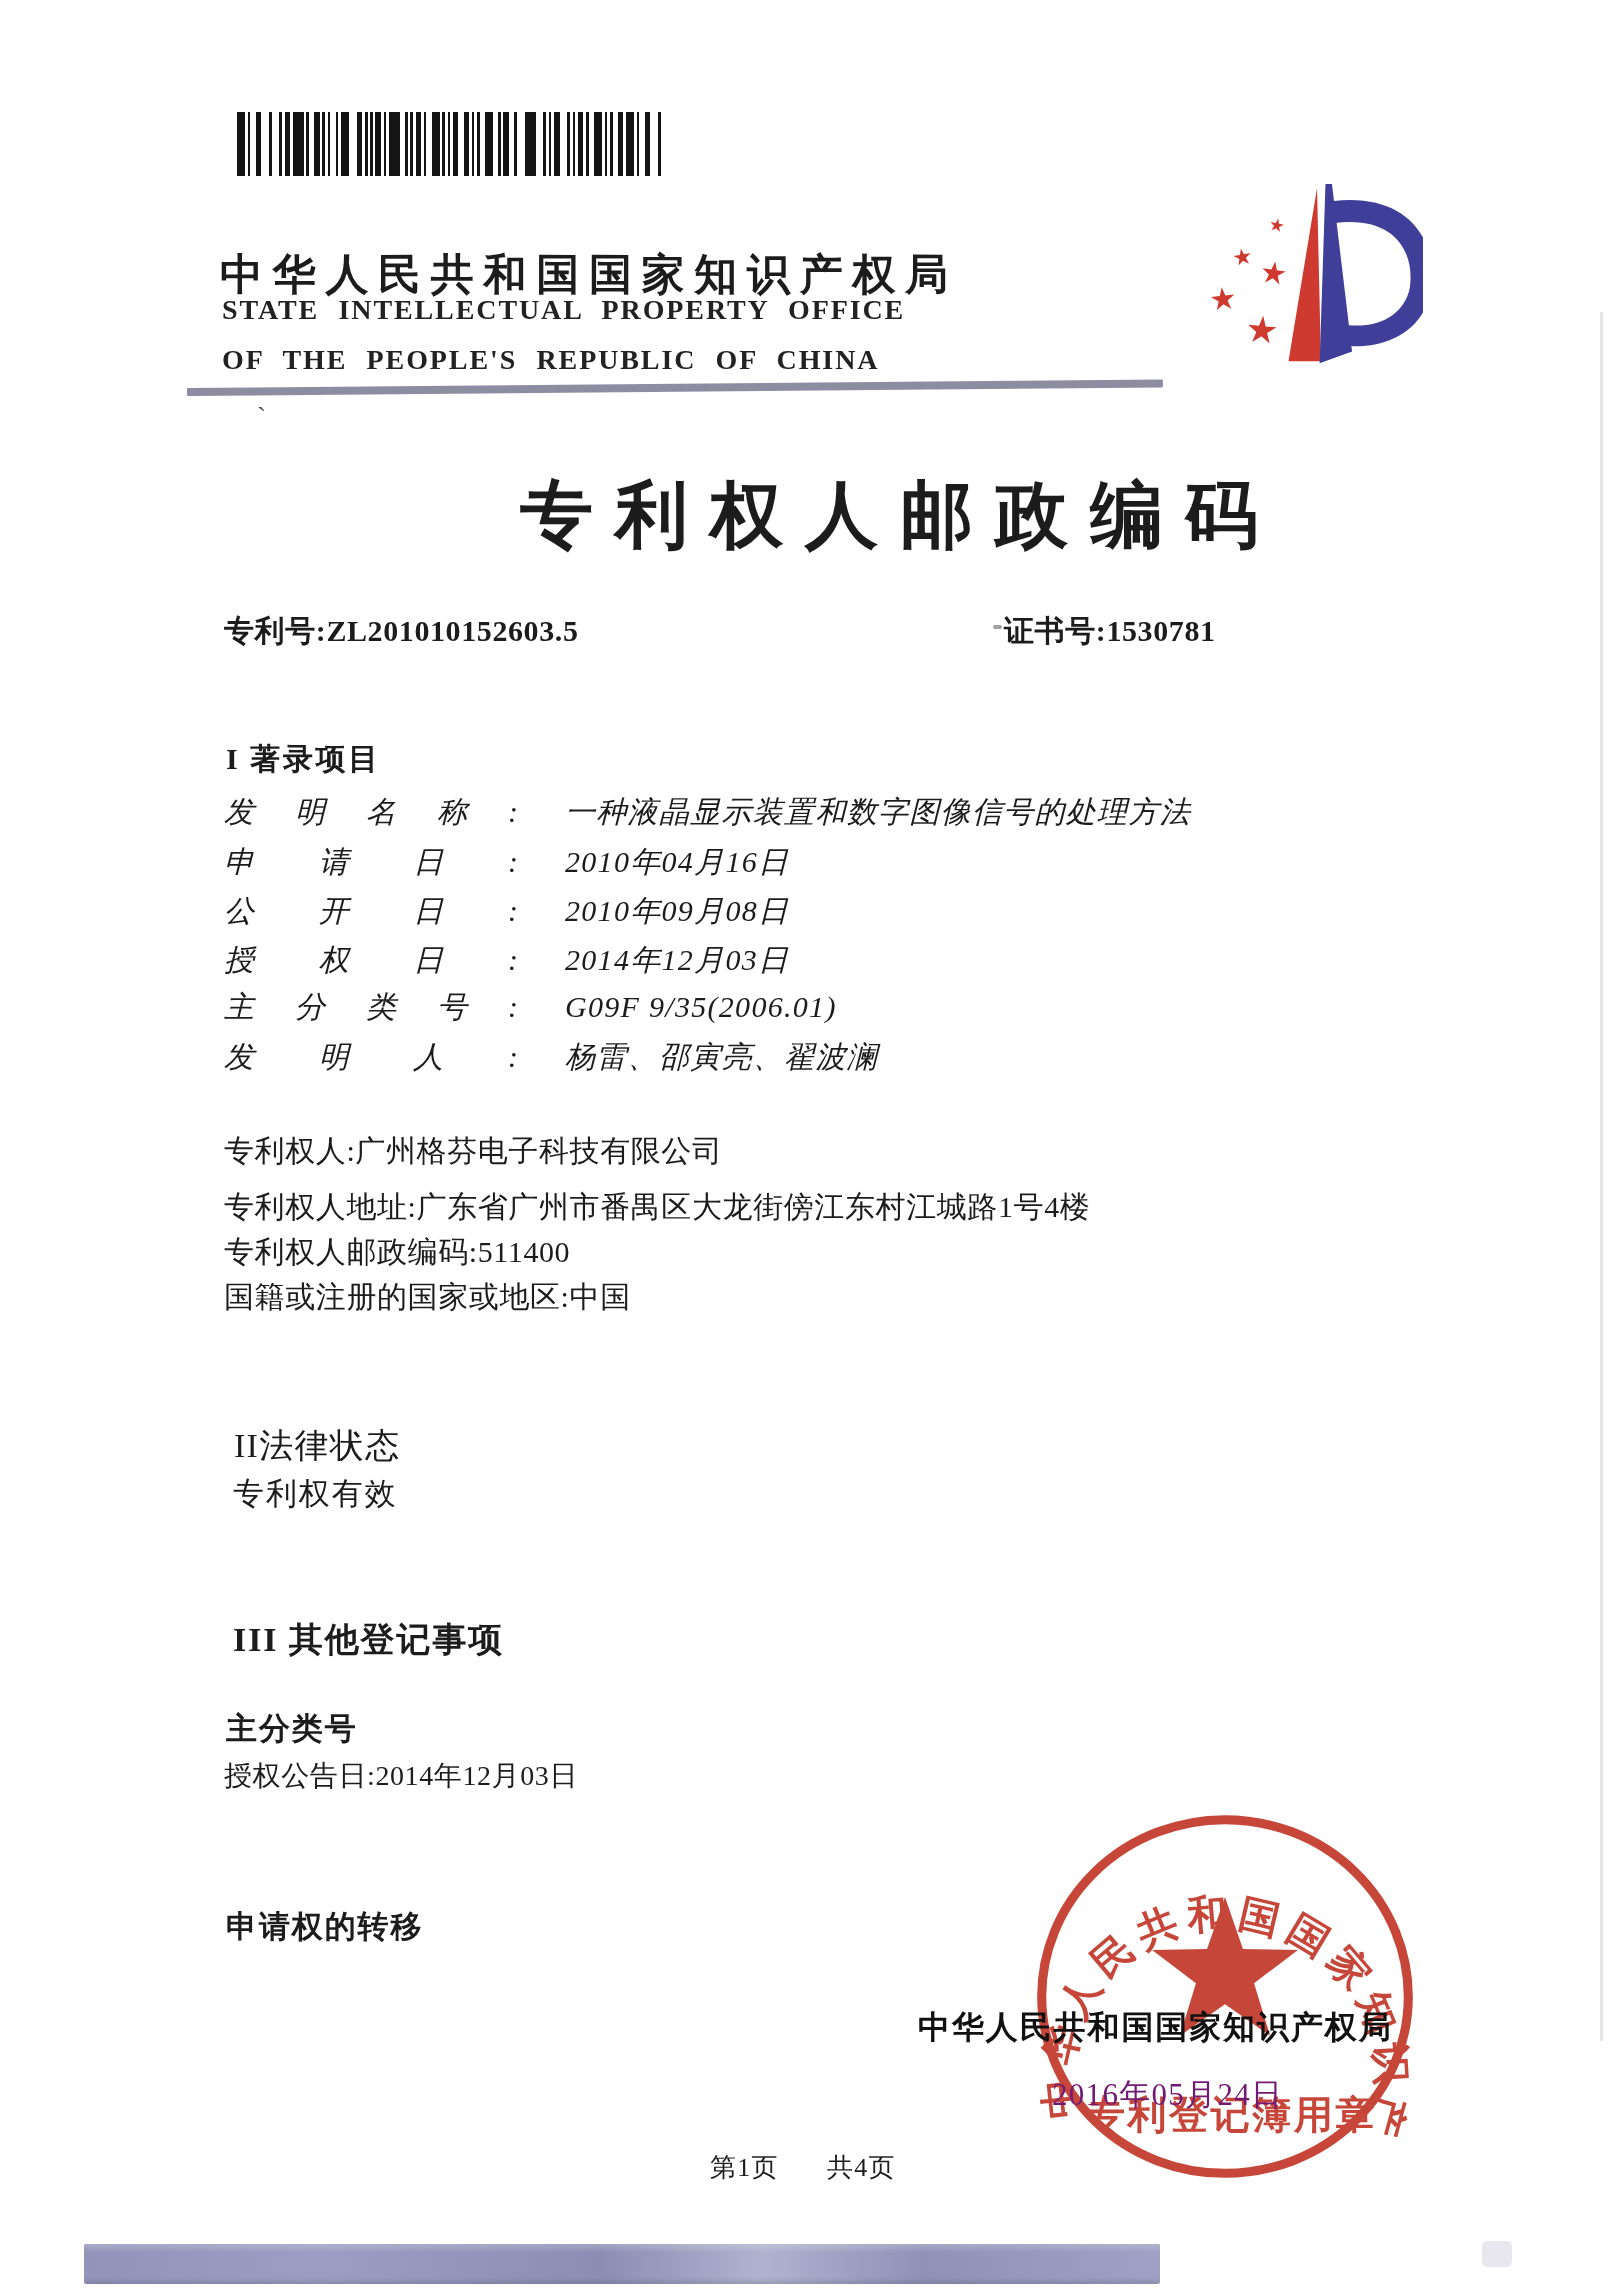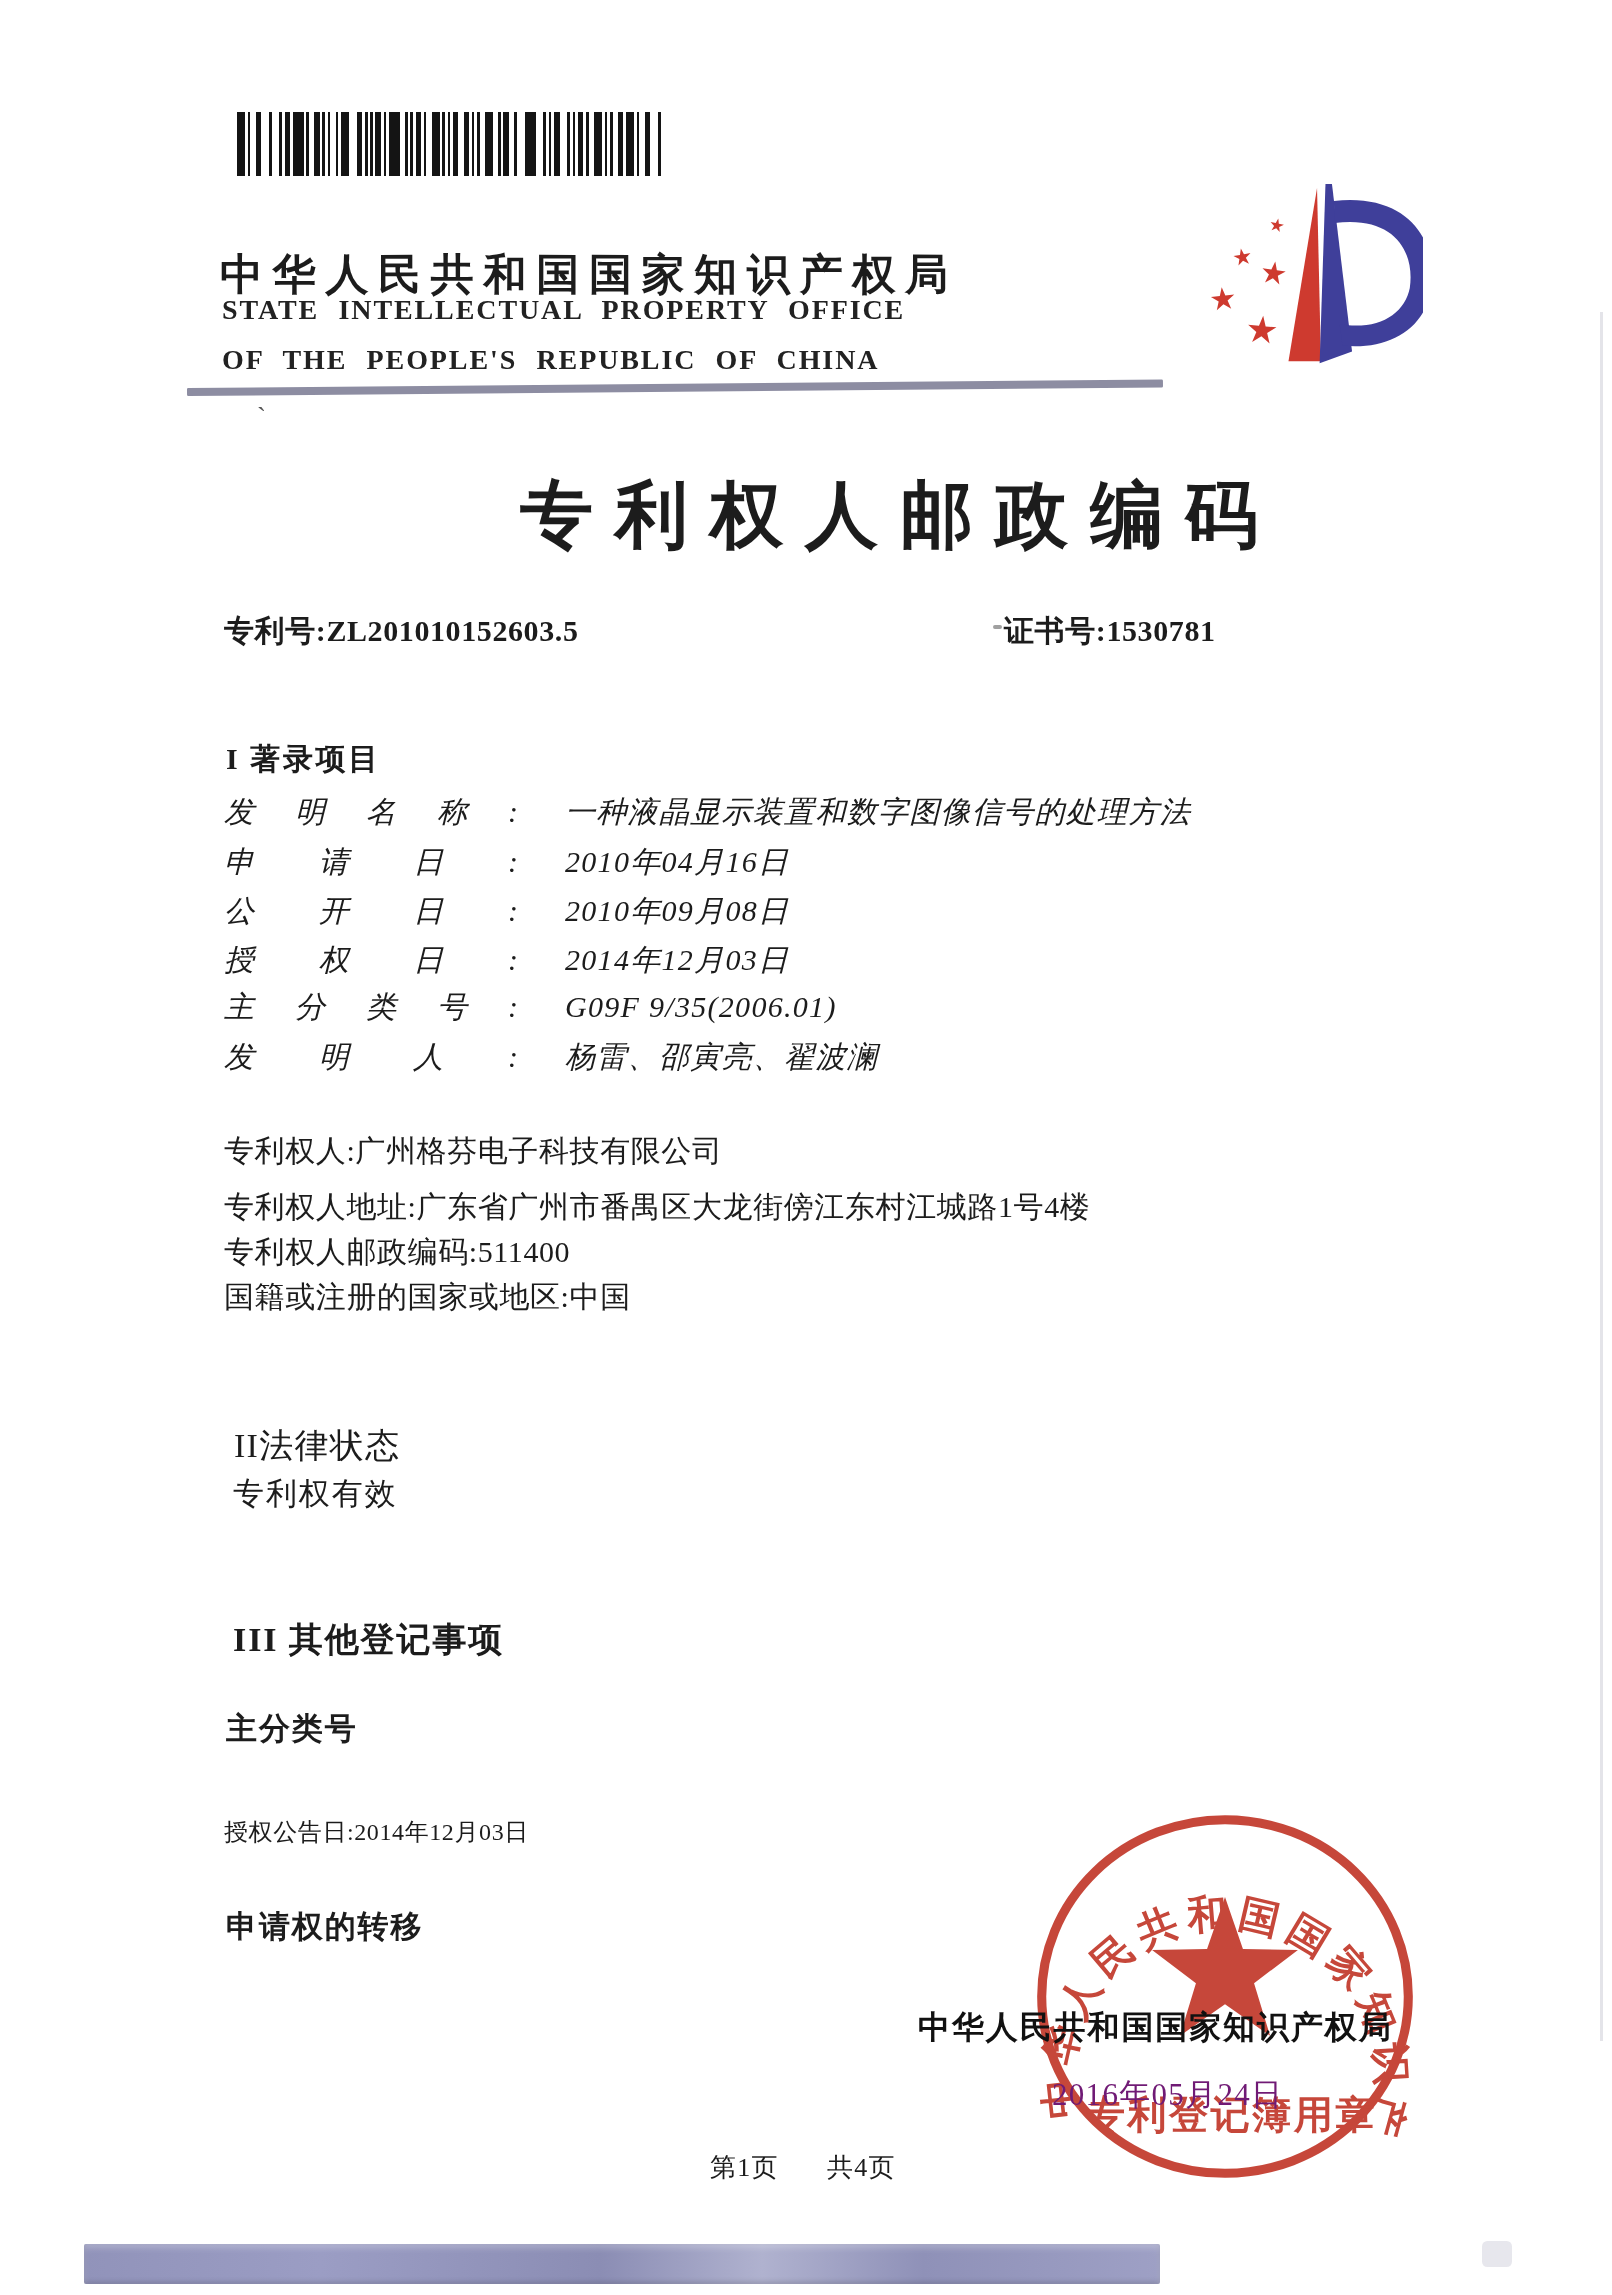--- a/index.html
+++ b/index.html
@@ -24,21 +24,21 @@
   .s1-heading{left:226px;top:739px;font-size:30px;font-weight:600;letter-spacing:2.6px;}
   .bib-row{left:224px;white-space:nowrap;font-size:30px;font-style:italic;}
   .bib-label{display:inline-block;width:294px;text-align:justify;text-align-last:justify;}
   .bib-value{display:inline-block;margin-left:47px;letter-spacing:1.3px;}
   .holder-line{left:224px;font-size:30px;letter-spacing:0.6px;white-space:nowrap;}
   
   .s2-heading{left:234px;top:1423px;font-size:34px;font-weight:400;letter-spacing:1.3px;}
   .s2-status{left:233px;top:1473px;font-size:31px;letter-spacing:1.9px;}
   .s3-heading{left:233px;top:1617px;font-size:34px;font-weight:700;letter-spacing:1.9px;}
   .s3-grant{left:226px;top:1708px;font-size:31px;font-weight:700;letter-spacing:1.9px;}
-  .s3-grantdate{left:224px;top:1816px;font-size:24px;letter-spacing:0.6px;}
+  .s3-grantdate{left:224px;top:1757px;font-size:28px;letter-spacing:0.6px;}
   .s3-transfer{left:226px;top:1906px;font-size:31px;font-weight:700;letter-spacing:1.9px;}
   
   #seal-box{left:1030px;top:1808px;width:390px;height:377px;opacity:.93;}
   .seal-office{left:918px;top:2006px;font-size:32px;font-weight:600;letter-spacing:1.9px;white-space:nowrap;color:#111;}
   .seal-date{left:1052px;top:2054px;font-size:31px;letter-spacing:1.3px;white-space:nowrap;color:#701a75;margin-top:20px;}
   
   #footer{left:710px;top:2150px;font-size:26px;display:flex;gap:48px;letter-spacing:1.3px;}
   .band{left:84px;top:2244px;width:1076px;height:40px;border-radius:1.9px;
         background:linear-gradient(90deg,#9193ba 0%,#9b9dc4 22%,#8b8db4 48%,#b0b2cf 63%,#8f91b8 78%,#9ea0c5 100%);
         box-shadow:inset 0 3.9px 6.5px rgba(255,255,255,.25), inset 0 -2.6px 5.2px rgba(0,0,0,.15);}

